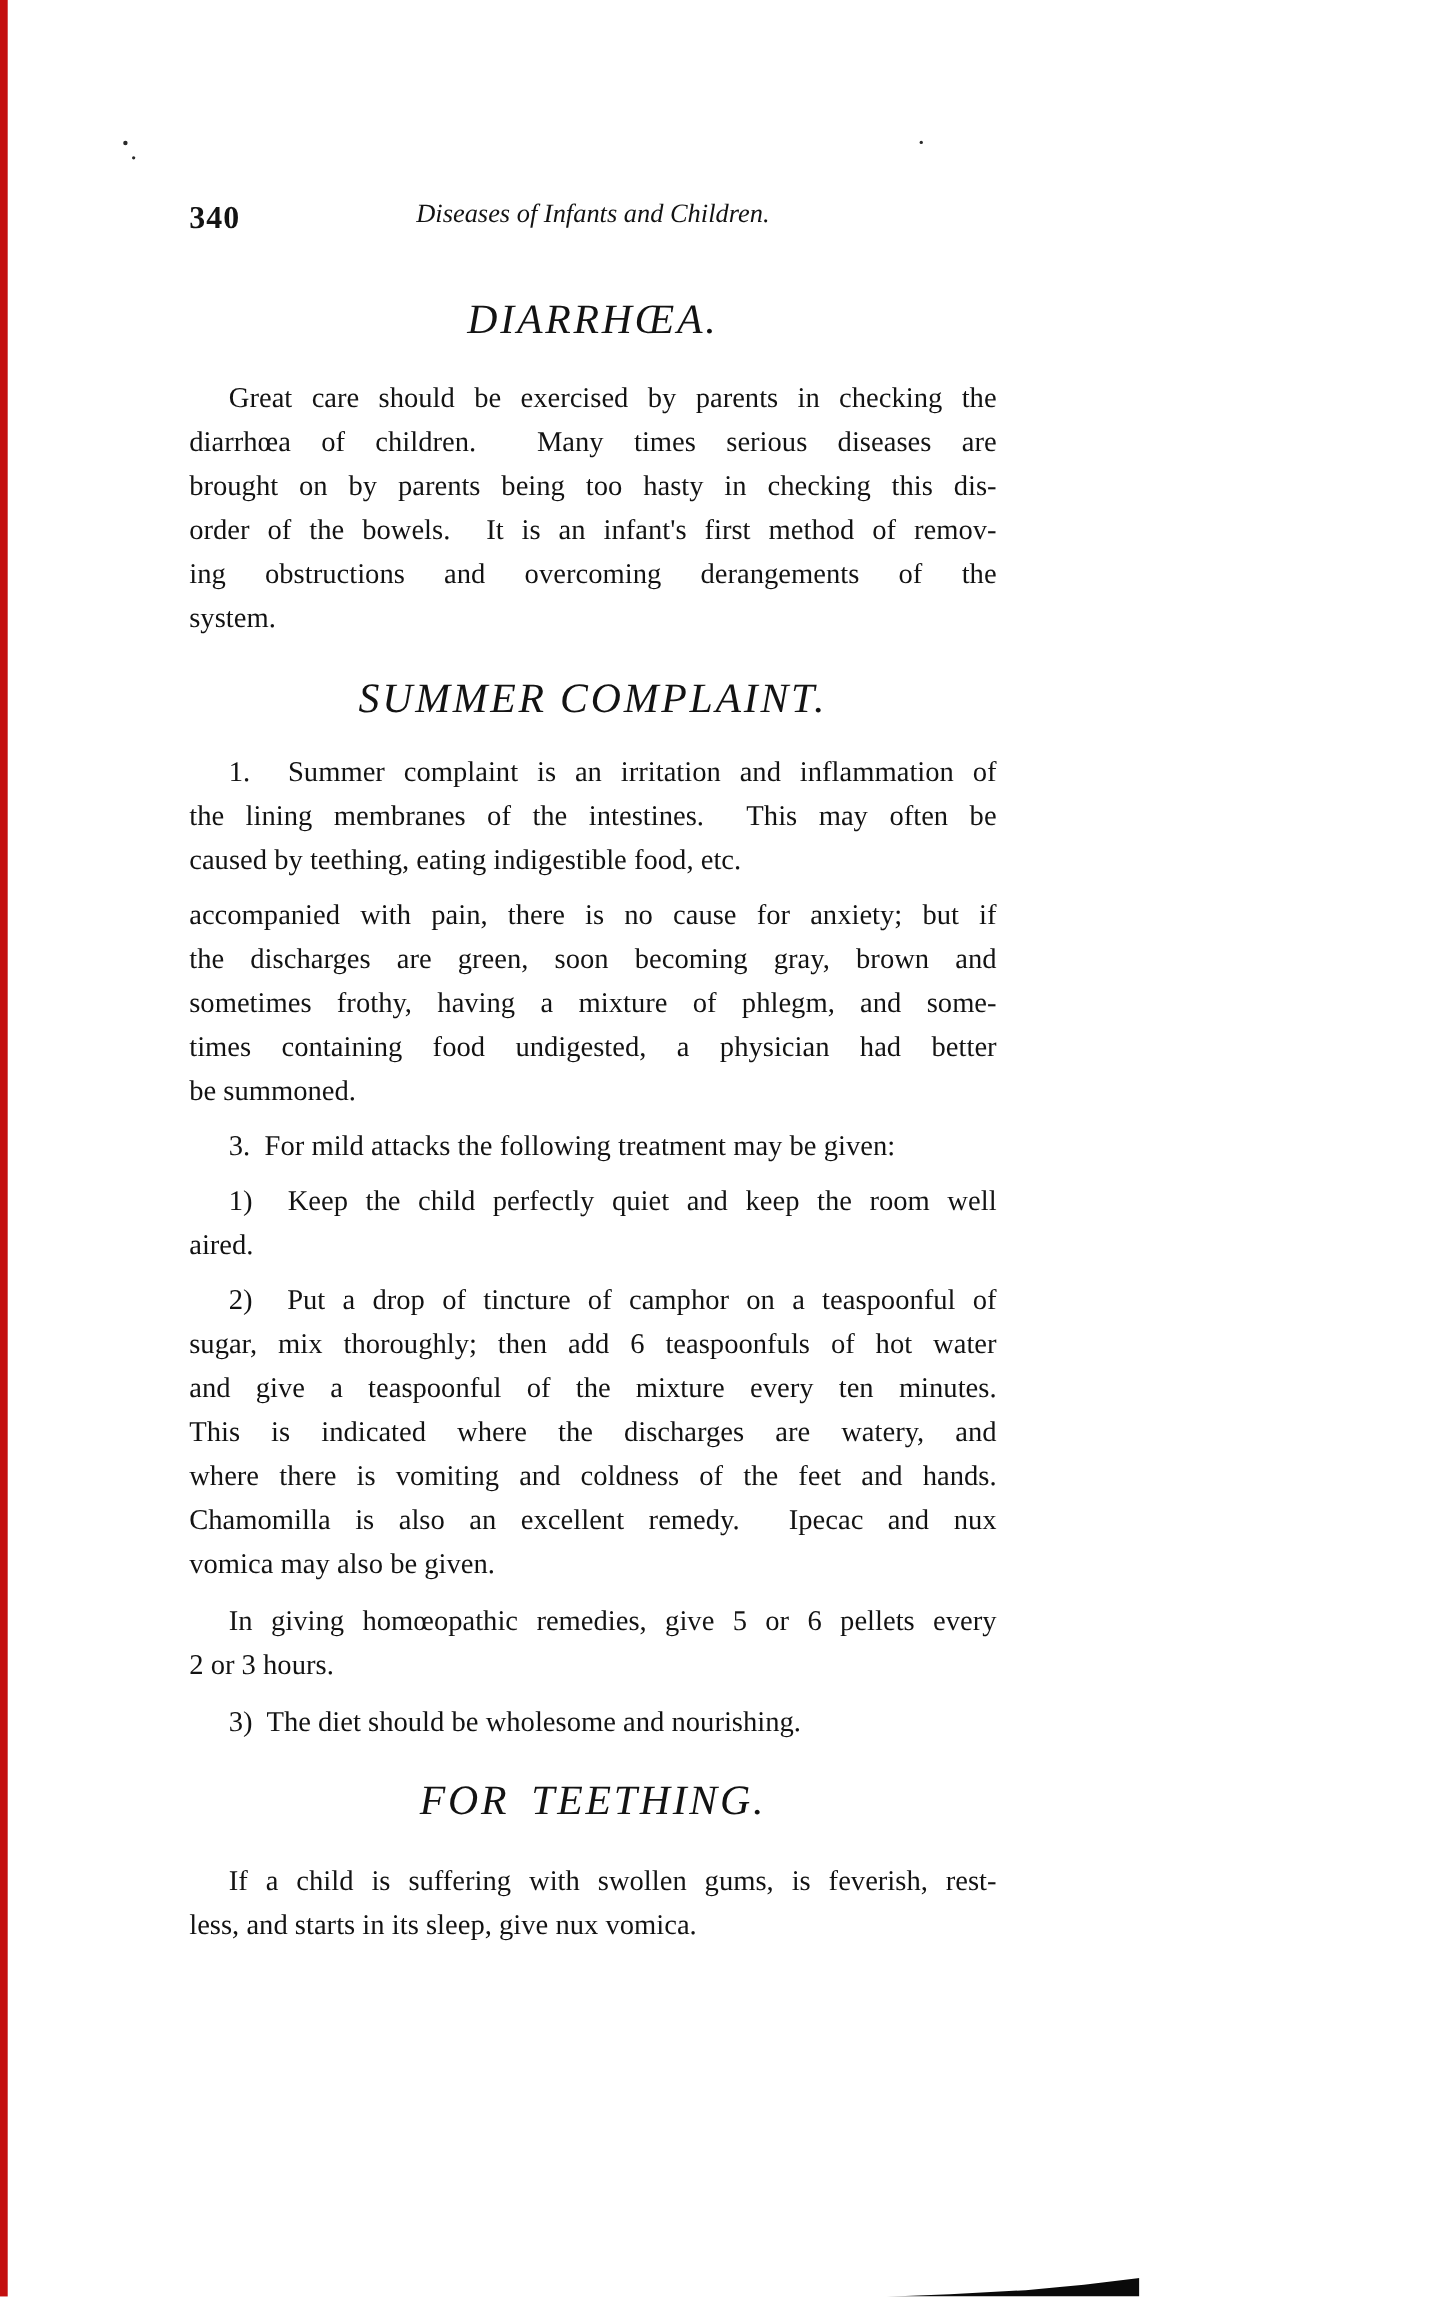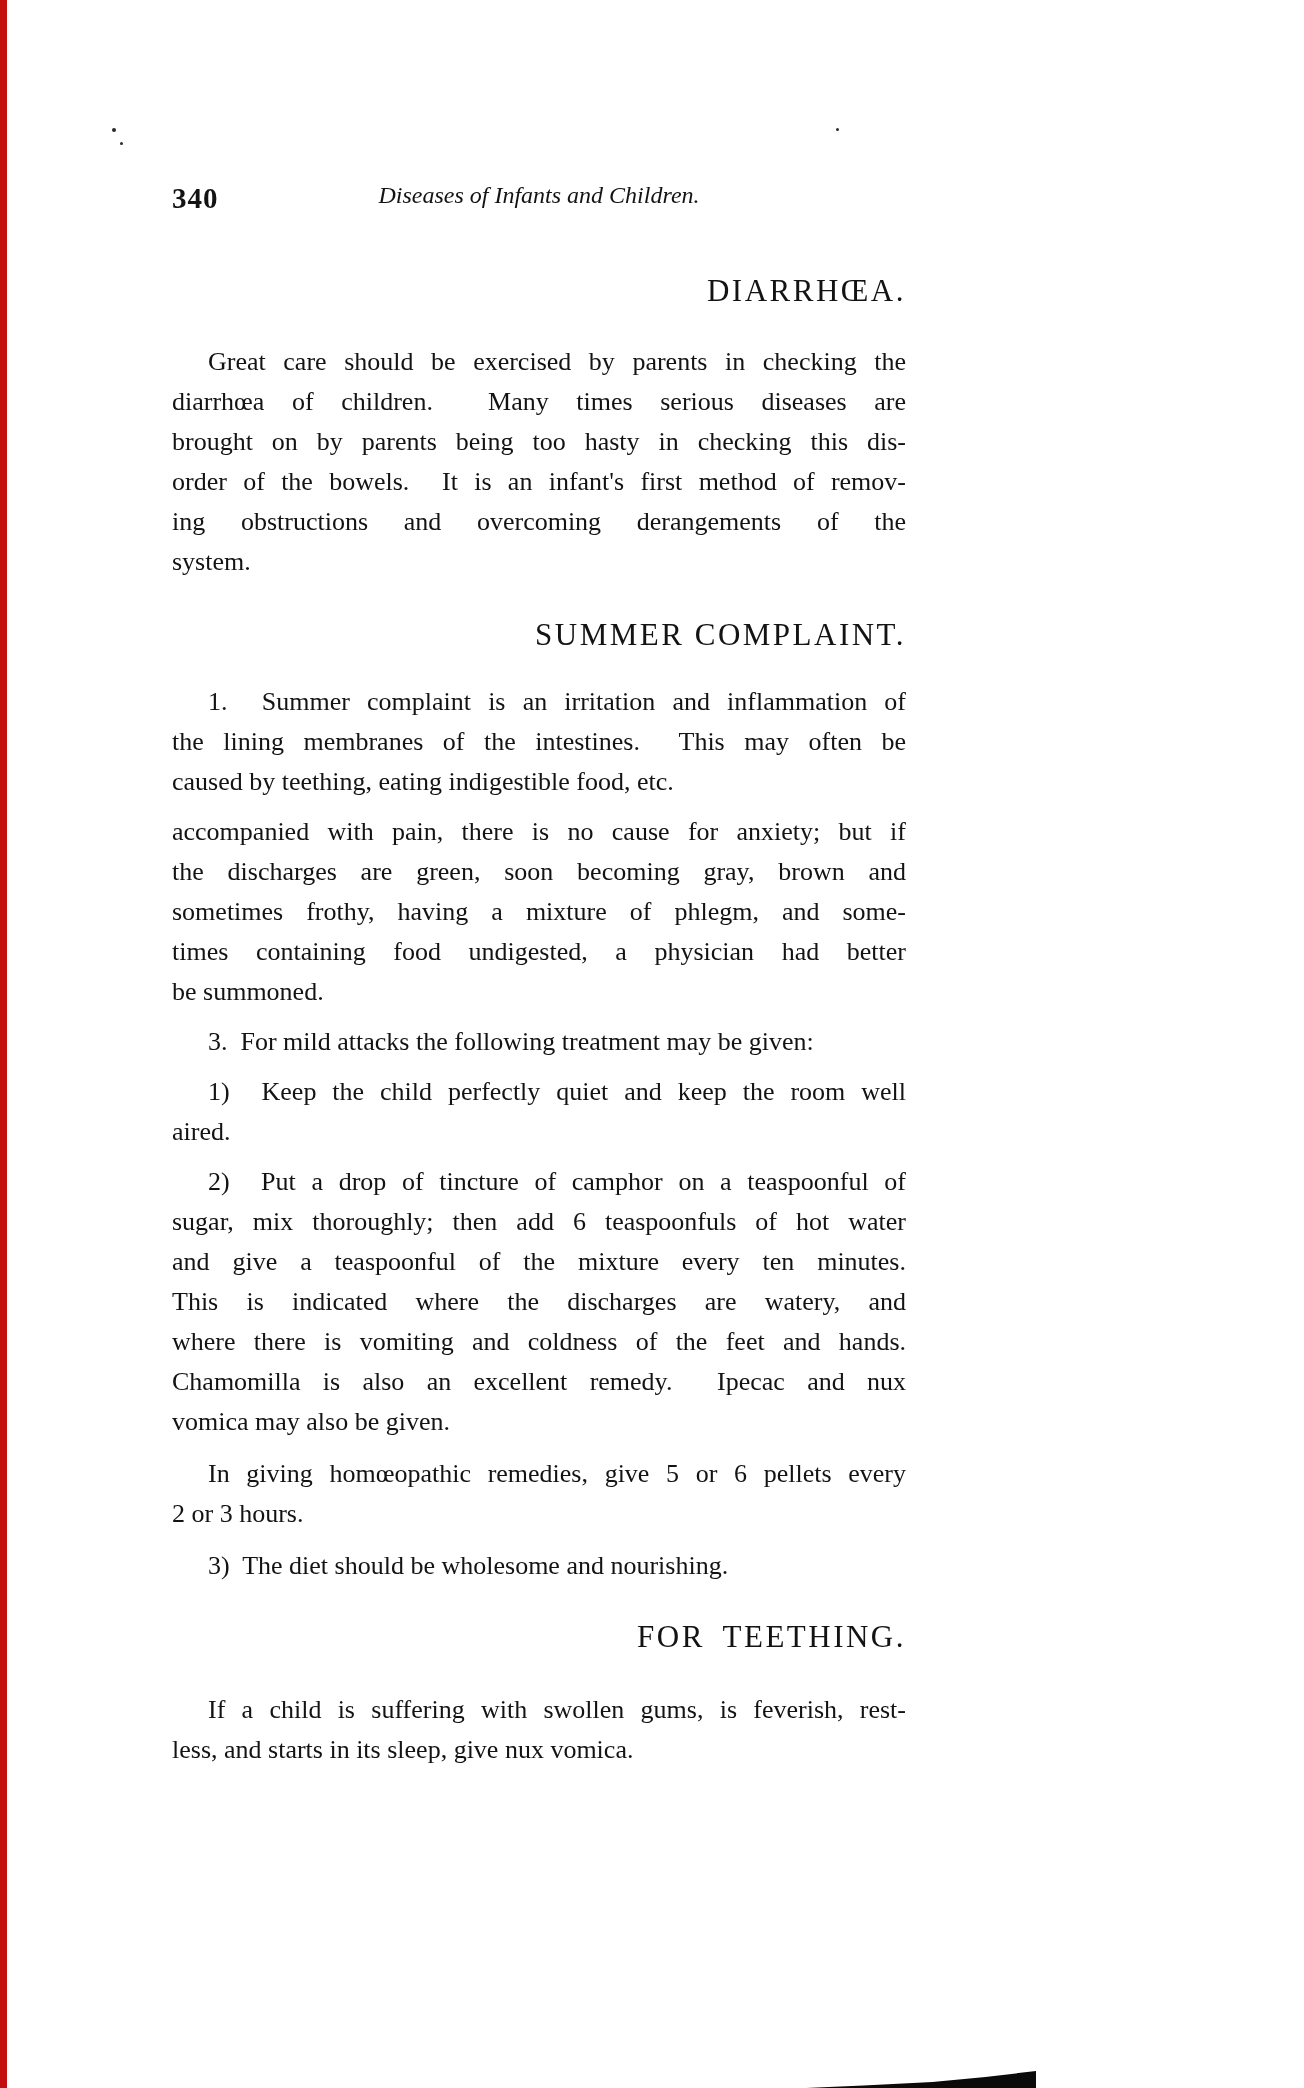--- a/index.html
+++ b/index.html
@@ -34,22 +34,23 @@
     font-size: 29px;
     font-weight: bold;
     letter-spacing: 1px;
   }
   .running-title {
     text-align: center;
     font-style: italic;
     font-size: 24px;
   }
   .section-heading {
-    text-align: right;
-    font-size: 31px;
+    text-align: center;
+    font-style: italic;
+    font-size: 38px;
     letter-spacing: 2.5px;
     height: 46px;
     line-height: 46px;
   }
   .h-diarrhoea { margin-top: 46px; }
   .h-summer   { margin-top: 30px; }
   .h-teething { margin-top: 28px; word-spacing: 8px; }
   .para { font-size: 26px; line-height: 40px; }
   .p-first    { margin-top: 28px; }
   .p-after-h2 { margin-top: 24px; }

